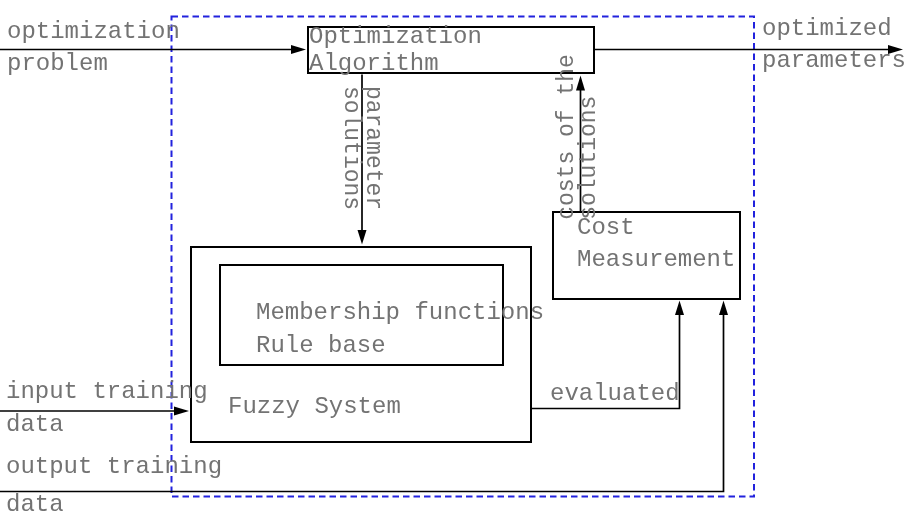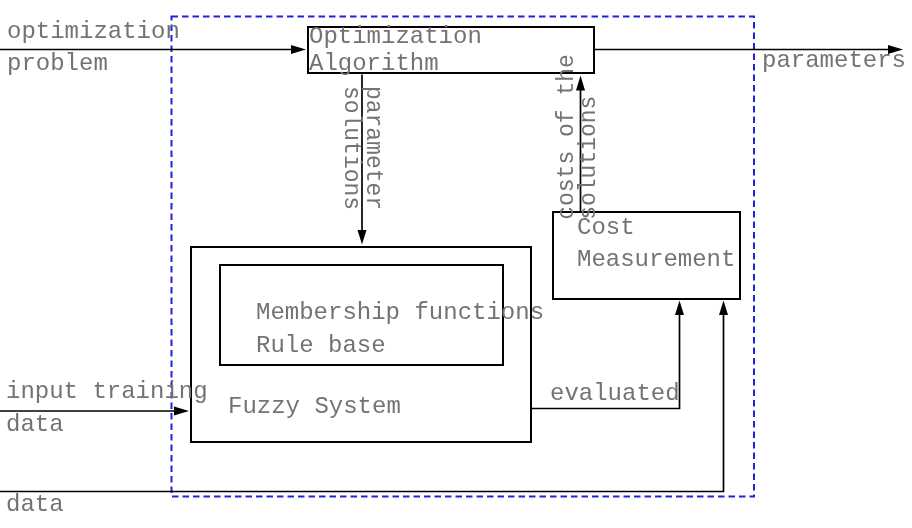--- a/index.html
+++ b/index.html
@@ -71,22 +71,24 @@
     <div>Cost</div>
     <div>Measurement</div>
   </div>
 
   <div class="lbl" style="left:7px;top:20px;">optimization</div>
   <div class="lbl" style="left:7px;top:52px;">problem</div>
 
   <div class="lbl" style="left:6px;top:380px;">input training</div>
   <div class="lbl" style="left:6px;top:413px;">data</div>
 
+  <div class="lbl" style="left:6px;top:455px;">output training</div>
   <div class="lbl" style="left:6px;top:493px;">data</div>
 
+  <div class="lbl" style="left:762px;top:17px;">optimized</div>
   <div class="lbl" style="left:762px;top:49px;">parameters</div>
 
   <div class="lbl" style="left:550px;top:382px;">evaluated</div>
 
   <div class="rot" id="param-label">
     <div>parameter</div>
     <div>solutions</div>
   </div>
 
   <div class="rot" id="costs-label">

